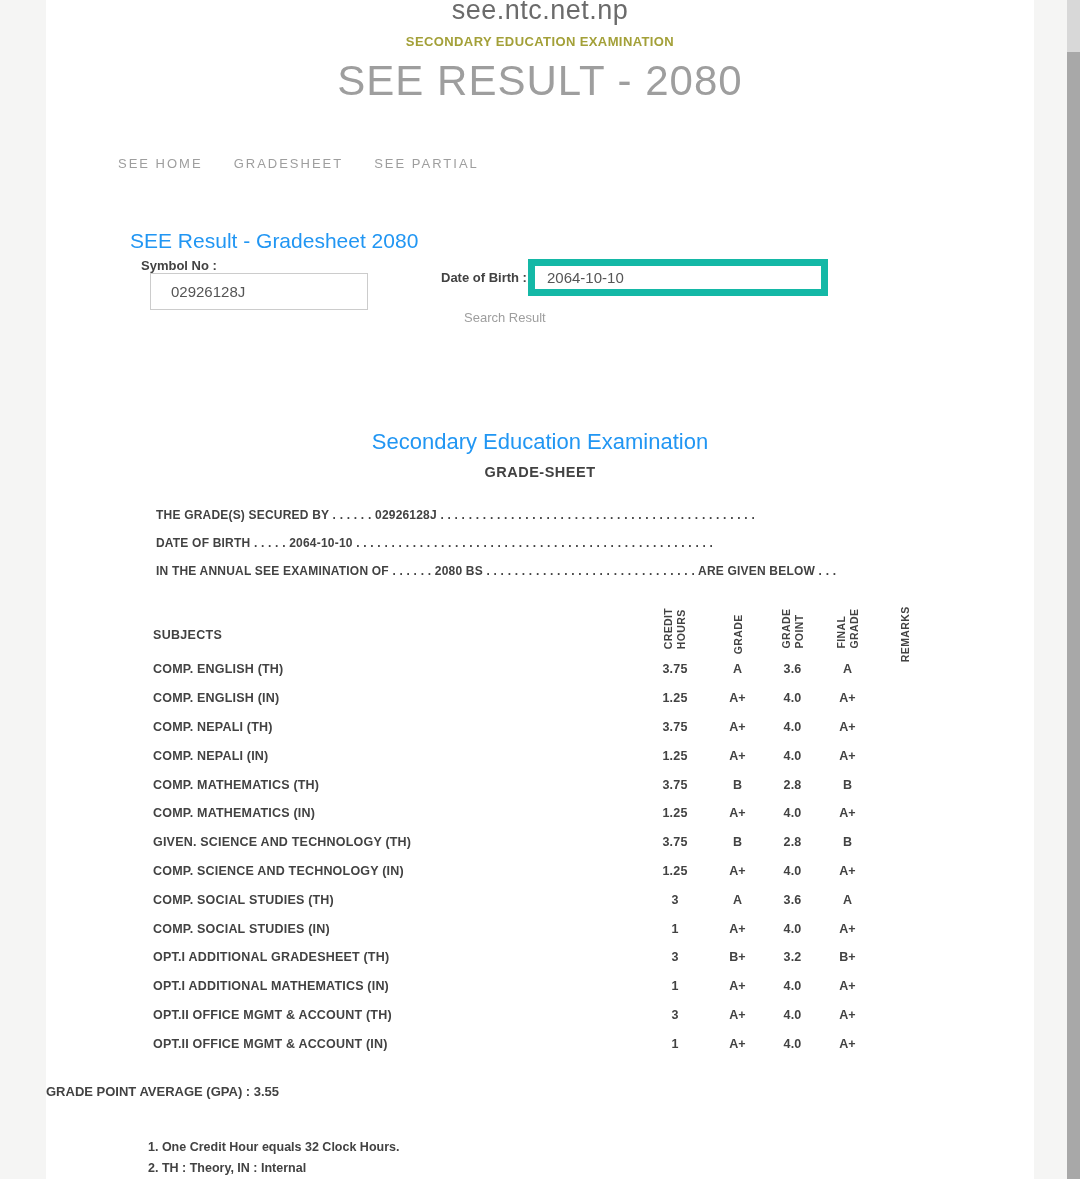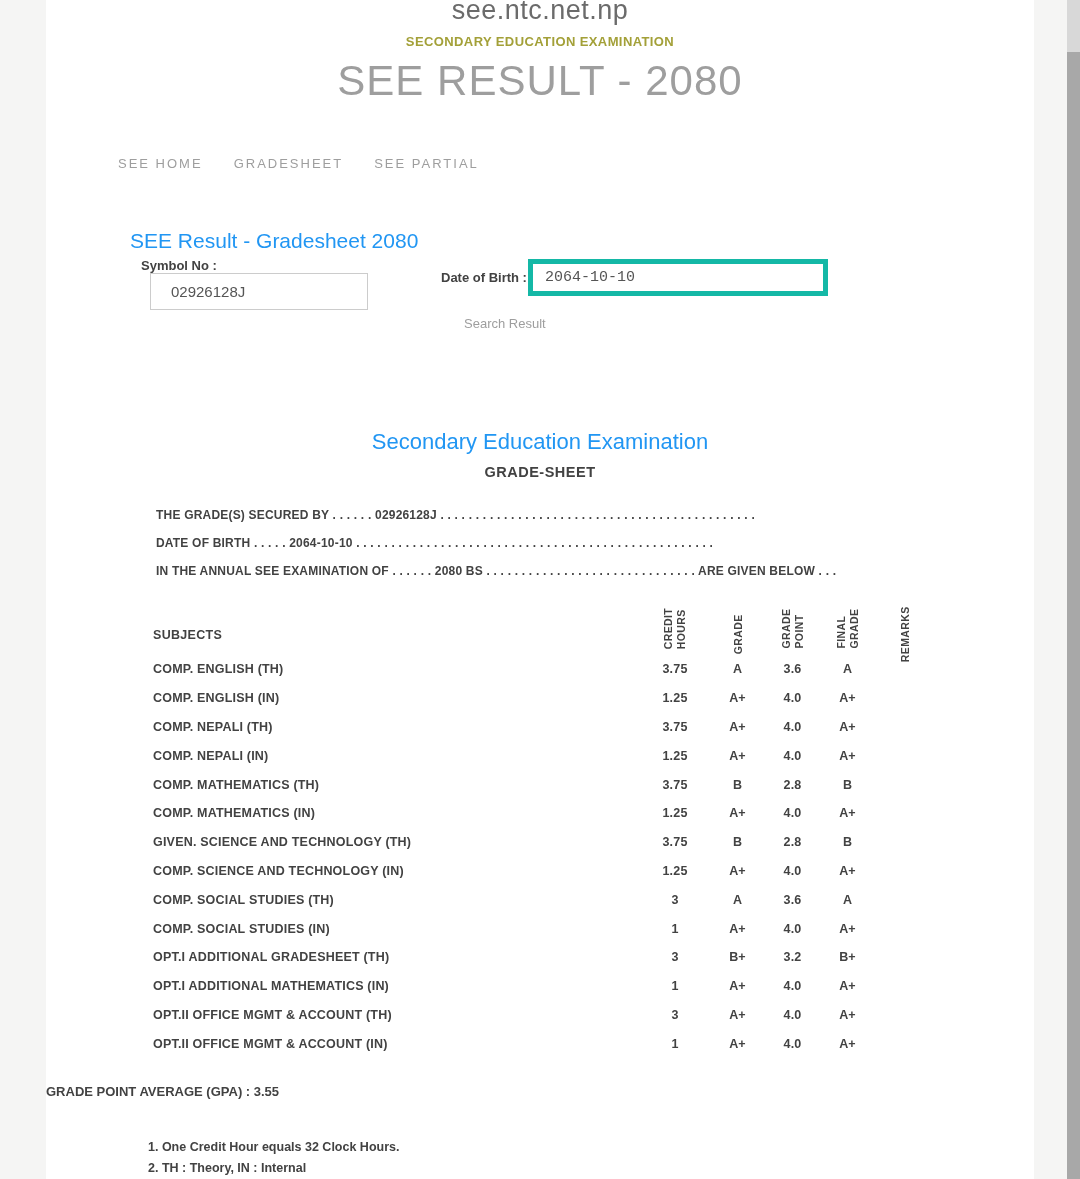--- a/index.html
+++ b/index.html
@@ -22,23 +22,23 @@
 
   
   .section-heading { margin:58px 0 0 84px; font-size:21px; color:#2196f3; }
   .form-area { position:relative; height:120px; }
   .symbol-label { position:absolute; left:95px; top:5px; font-size:13px; font-weight:bold; color:#424242; }
   .symbol-input { position:absolute; left:104px; top:20px; width:218px; height:37px;
     border:1px solid #cccccc; background:#fff; font-size:15px; color:#555555; padding:0 20px;
     font-family:"Liberation Sans", sans-serif; }
   .dob-label { position:absolute; left:395px; top:17px; font-size:13px; font-weight:bold; color:#424242; }
   .dob-input { position:absolute; left:482px; top:6px; width:300px; height:37px;
-    border:5px solid #14b8a6; background:#fff; font-size:15px; color:#555555; padding:0 12px;
-    font-family:Liberation Mono, monospace; }
-  .search-btn { position:absolute; left:418px; top:63px; background:none; border:none;
+    border:7px solid #14b8a6; background:#fff; font-size:15px; color:#555555; padding:0 12px;
+    font-family:Liberation Sans, sans-serif; }
+  .search-btn { position:absolute; left:418px; top:57px; background:none; border:none;
     font-size:13px; color:#9e9e9e; cursor:pointer; font-family:"Liberation Sans", sans-serif; }
 
   
   .result-title { margin-top:56px; text-align:center; font-size:22px; color:#2196f3; }
   .result-subtitle { margin-top:9px; text-align:center; font-size:14.5px; font-weight:bold; color:#424242; letter-spacing:0.5px; }
   .dotted-lines { margin:21px 0 0 110px; }
   .dotted-line { font-size:12px; font-weight:bold; color:#424242; line-height:28px;
     white-space:nowrap; overflow:hidden; max-width:690px; letter-spacing:0.2px; }
 
   

